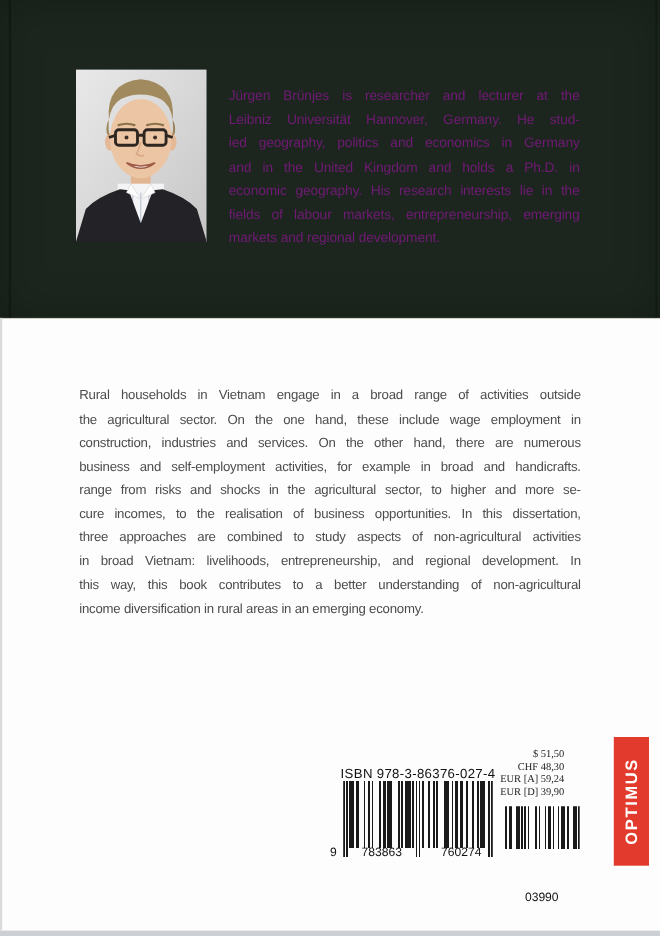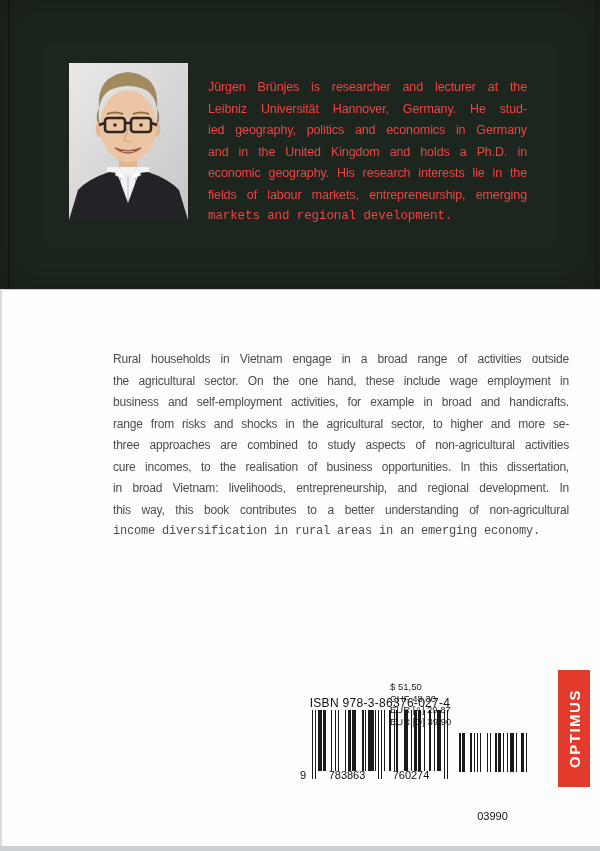--- a/index.html
+++ b/index.html
@@ -10,45 +10,45 @@
   .top-panel{position:absolute;left:0;top:0;width:600px;height:289px;
              box-shadow:inset 0 0 40px rgba(0,0,0,.25), 0 1px 0 rgba(150,150,120,.45);}
   .crease-left{position:absolute;left:8px;top:0;width:2px;height:100%;background:rgba(0,0,0,.28);}
   .crease-right{position:absolute;right:3px;top:0;width:1px;height:100%;background:rgba(0,0,0,.30);}
 
   
   .photo{position:absolute;left:69px;top:63px;width:119px;height:157px;overflow:hidden;}
   .photo svg{display:block;width:100%;height:100%;}
 
   
-  .bio{position:absolute;left:208px;top:77px;width:319px;color:#ef4444;
+  .bio{position:absolute;left:208px;top:77px;width:319px;color:#701a75;
        font-size:12.5px;line-height:21.5px;letter-spacing:-0.1px;}
 
   
   .justified .tline{text-align:justify;text-align-last:justify;white-space:nowrap;}
-  .justified .tline:last-child{text-align-last:left;font-family:Liberation Mono, monospace;}
+  .justified .tline:last-child{text-align-last:left;}
   .justified .tline{white-space:normal;}
 
   
   .desc{position:absolute;left:72px;top:349px;width:456px;color:#4c4c4c;
-        font-size:12px;line-height:21.5px;letter-spacing:-0.2px;margin-left:41px;}
+        font-size:12px;line-height:21.5px;letter-spacing:-0.2px;}
 
   
   .isbn{position:absolute;left:306px;top:696px;width:148px;text-align:center;
         font-size:12px;color:#111;letter-spacing:0.3px;}
   .bc-main{position:absolute;left:312px;top:710px;width:136px;height:69px;}
   .bc-addon{position:absolute;left:458px;top:733px;width:69px;height:39px;}
   .bc-digit{position:absolute;top:769px;font-size:11px;color:#111;}
   .bc-first{left:300px;width:12px;text-align:left;}
   .bc-left{left:317px;width:60px;text-align:center;}
-  .bc-right{left:381px;width:60px;text-align:center;}
+  .bc-right{left:401px;width:60px;text-align:left;}
   .bc-addon-digits{left:458px;width:69px;text-align:center;margin-top:41px;}
 
-  .prices{position:absolute;left:390px;top:681px;width:137px;
-          font-size:9.5px;line-height:11.7px;color:#1e1e1e;}
+  .prices{position:absolute;left:376px;top:681px;width:137px;text-align:right;
+          font-size:9.5px;line-height:11.7px;color:#1e1e1e;font-family:Liberation Serif, serif;}
 
   
   .pub{position:absolute;left:558px;top:670px;width:32px;height:117px;
        display:flex;align-items:center;justify-content:center;}
   .pub span{transform:rotate(-90deg);white-space:nowrap;color:#fff;font-weight:bold;
             font-size:15px;letter-spacing:1.5px;}
 
   
   .edge-bottom{position:absolute;left:0;bottom:0;width:100%;height:5px;}
   .edge-left{position:absolute;left:0;top:289px;width:2px;height:557px;background:#d9dbdd;}
@@ -120,24 +120,25 @@
       <div class="tline">ied geography, politics and economics in Germany</div>
       <div class="tline">and in the United Kingdom and holds a Ph.D. in</div>
       <div class="tline">economic geography. His research interests lie in the</div>
       <div class="tline">fields of labour markets, entrepreneurship, emerging</div>
       <div class="tline">markets and regional development.</div>
     </div>
 
   <div class="desc justified">
       <div class="tline">Rural households in Vietnam engage in a broad range of activities outside</div>
       <div class="tline">the agricultural sector. On the one hand, these include wage employment in</div>
+      <div class="tline">construction, industries and services. On the other hand, there are numerous</div>
       <div class="tline">business and self-employment activities, for example in broad and handicrafts.</div>
       <div class="tline">range from risks and shocks in the agricultural sector, to higher and more se-</div>
+      <div class="tline">cure incomes, to the realisation of business opportunities. In this dissertation,</div>
       <div class="tline">three approaches are combined to study aspects of non-agricultural activities</div>
-      <div class="tline">cure incomes, to the realisation of business opportunities. In this dissertation,</div>
       <div class="tline">in broad Vietnam: livelihoods, entrepreneurship, and regional development. In</div>
       <div class="tline">this way, this book contributes to a better understanding of non-agricultural</div>
       <div class="tline">income diversification in rural areas in an emerging economy.</div>
     </div>
 
   <div class="isbn">ISBN 978-3-86376-027-4</div>
   <svg class="bc-main" id="bcMain" viewBox="0 0 95 69" preserveAspectRatio="none" shape-rendering="crispEdges">
       <rect x="0" y="0" width="1" height="69" fill="#1a1a1a"></rect>
       <rect x="2" y="0" width="1" height="69" fill="#1a1a1a"></rect>
       <rect x="4" y="0" width="1" height="61" fill="#1a1a1a"></rect>
@@ -209,21 +210,21 @@
       <rect x="47" y="0" width="1" height="39" fill="#1a1a1a"></rect>
     </svg>
   <div class="bc-digit bc-first">9</div>
   <div class="bc-digit bc-left">783863</div>
   <div class="bc-digit bc-right">760274</div>
   <div class="bc-digit bc-addon-digits">03990</div>
 
   <div class="prices">
       <div class="tline">$ 51,50</div>
       <div class="tline">CHF 48,30</div>
-      <div class="tline">EUR [A] 29,87</div>
+      <div class="tline">EUR [A] 59,24</div>
       <div class="tline">EUR [D] 39,90</div>
     </div>
 
   <div class="pub" style="background: rgb(226, 59, 45);">
     <span>OPTIMUS</span>
   </div>
 
   <div class="edge-bottom" style="background: rgb(204, 208, 212);"></div>
   <div class="edge-left"></div>
 

